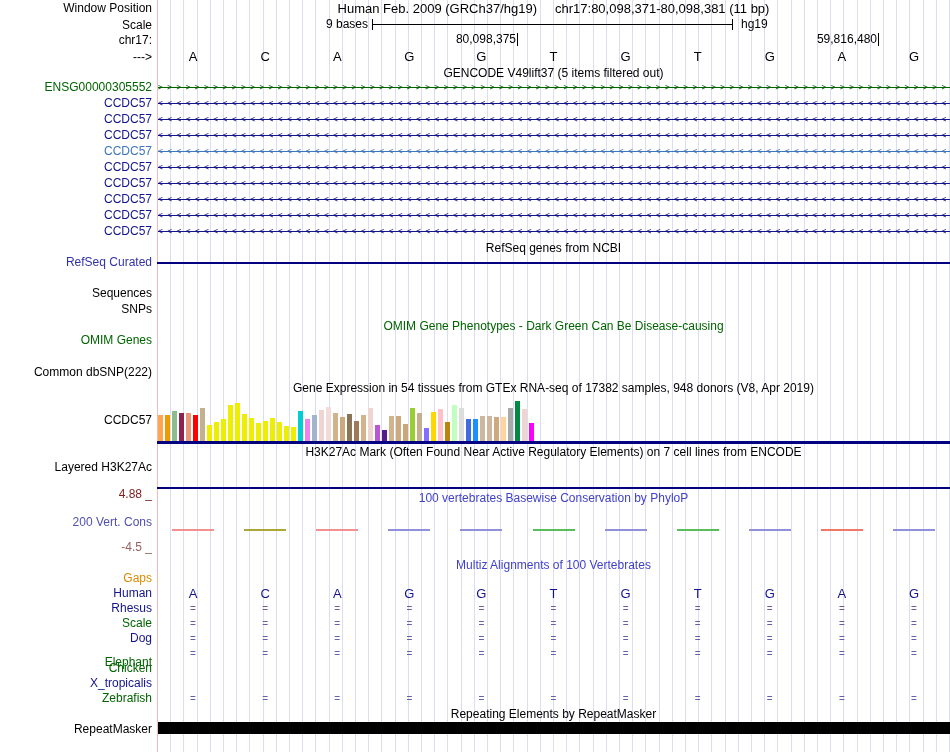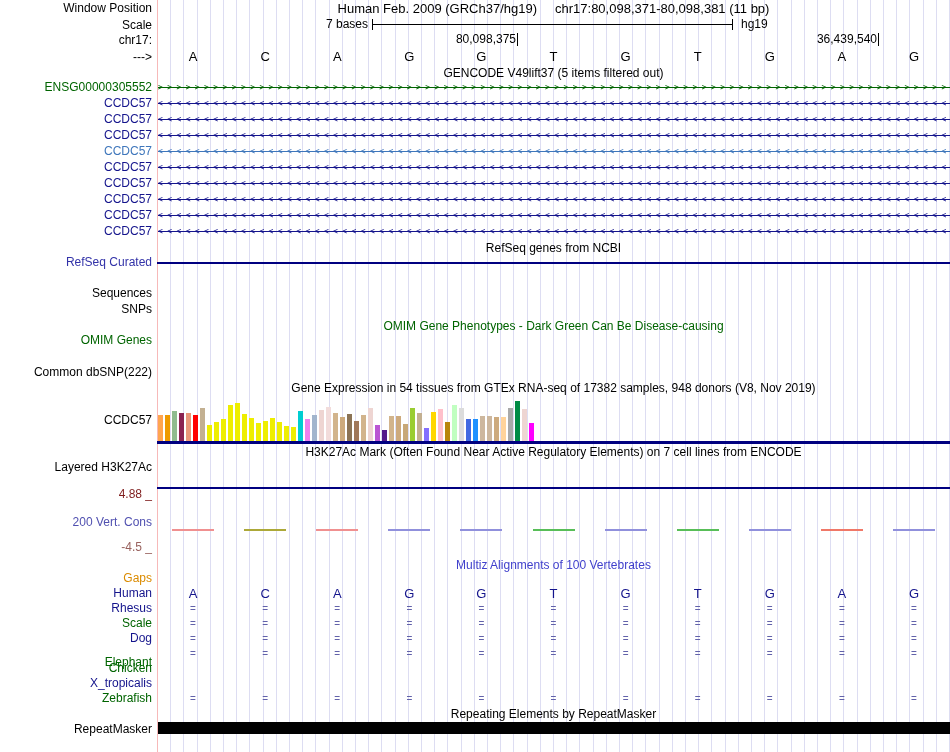--- a/index.html
+++ b/index.html
@@ -40,29 +40,29 @@
 <div class="browser">
   <div class="grid"></div>
   <div class="pinkline"></div>
 
   <div class="lbl" style="top:2px">Window Position</div>
   <div class="center title" style="top:2px">
     <span>Human Feb. 2009 (GRCh37/hg19)</span><span class="gap"></span><span>chr17:80,098,371-80,098,381 (11 bp)</span>
   </div>
 
   <div class="lbl" style="top:19px">Scale</div>
-  <div class="scale-val">7 bases</div>
+  <div class="scale-val">9 bases</div>
   <div class="ruler">
       <div class="rline"></div>
     </div>
   <div class="asm">hg19</div>
 
   <div class="lbl" style="top:34px">chr17:</div>
   <div class="coord" style="left:398px">80,098,375</div>
-  <div class="coord" style="left:759px">36,439,540</div>
+  <div class="coord" style="left:759px">59,816,480</div>
 
   <div class="lbl" style="top:51px">---&gt;</div>
   <div id="ruler-bases">
       <div class="base" style="left: 193.045px; top: 50px;">A</div>
       <div class="base" style="left: 265.136px; top: 50px;">C</div>
       <div class="base" style="left: 337.227px; top: 50px;">A</div>
       <div class="base" style="left: 409.318px; top: 50px;">G</div>
       <div class="base" style="left: 481.409px; top: 50px;">G</div>
       <div class="base" style="left: 553.5px; top: 50px;">T</div>
       <div class="base" style="left: 625.591px; top: 50px;">G</div>
@@ -131,21 +131,21 @@
   <div class="hline" style="top:262px;height:2px;background:#000080"></div>
 
   <div class="lbl" style="top:287px">Sequences</div>
   <div class="lbl" style="top:303px">SNPs</div>
 
   <div class="center" style="top:320px;color:#006400">OMIM Gene Phenotypes - Dark Green Can Be Disease-causing</div>
   <div class="lbl" style="top:334px;color:#006400">OMIM Genes</div>
 
   <div class="lbl" style="top:366px">Common dbSNP(222)</div>
 
-  <div class="center" style="top:382px">Gene Expression in 54 tissues from GTEx RNA-seq of 17382 samples, 948 donors (V8, Nov 2019)</div>
+  <div class="center" style="top:382px">Gene Expression in 54 tissues from GTEx RNA-seq of 17382 samples, 948 donors (V8, Apr 2019)</div>
   <div class="lbl" style="top:414px">CCDC57</div>
   <div class="gtex-bars" id="gtex-bars">
       <div class="bar" style="height: 26px; background: rgb(255, 165, 79);"></div>
       <div class="bar" style="height: 26px; background: rgb(238, 154, 0);"></div>
       <div class="bar" style="height: 30px; background: rgb(143, 188, 143);"></div>
       <div class="bar" style="height: 28px; background: rgb(139, 34, 82);"></div>
       <div class="bar" style="height: 28px; background: rgb(233, 150, 122);"></div>
       <div class="bar" style="height: 26px; background: rgb(255, 0, 0);"></div>
       <div class="bar" style="height: 33px; background: rgb(195, 176, 145);"></div>
       <div class="bar" style="height: 16px; background: rgb(238, 238, 0);"></div>
@@ -196,20 +196,21 @@
       <div class="bar" style="height: 32px; background: rgb(238, 213, 210);"></div>
       <div class="bar" style="height: 18px; background: rgb(255, 0, 255);"></div>
     </div>
   <div class="hline" style="top:441px;height:3px;background:#000080"></div>
 
   <div class="center" style="top:446px">H3K27Ac Mark (Often Found Near Active Regulatory Elements) on 7 cell lines from ENCODE</div>
   <div class="lbl" style="top:461px">Layered H3K27Ac</div>
   <div class="hline" style="top:487px;height:2px;background:#000080"></div>
 
   <div class="lbl" style="top:488px;color:#7f1d1d">4.88 _</div>
+  <div class="center" style="top:492px;color:#4040CC">100 vertebrates Basewise Conservation by PhyloP</div>
   <div class="lbl" style="top:516px;color:#5050B0">200 Vert. Cons</div>
   <div id="cons-dashes">
       <div class="dash" style="left: 193.045px; top: 529px; width: 42px; background: rgb(240, 144, 144);"></div>
       <div class="dash" style="left: 265.136px; top: 529px; width: 42px; background: rgb(172, 168, 56);"></div>
       <div class="dash" style="left: 337.227px; top: 529px; width: 42px; background: rgb(240, 144, 144);"></div>
       <div class="dash" style="left: 409.318px; top: 529px; width: 42px; background: rgb(144, 144, 220);"></div>
       <div class="dash" style="left: 481.409px; top: 529px; width: 42px; background: rgb(144, 144, 220);"></div>
       <div class="dash" style="left: 553.5px; top: 529px; width: 42px; background: rgb(88, 190, 88);"></div>
       <div class="dash" style="left: 625.591px; top: 529px; width: 42px; background: rgb(144, 144, 220);"></div>
       <div class="dash" style="left: 697.682px; top: 529px; width: 42px; background: rgb(88, 190, 88);"></div>

